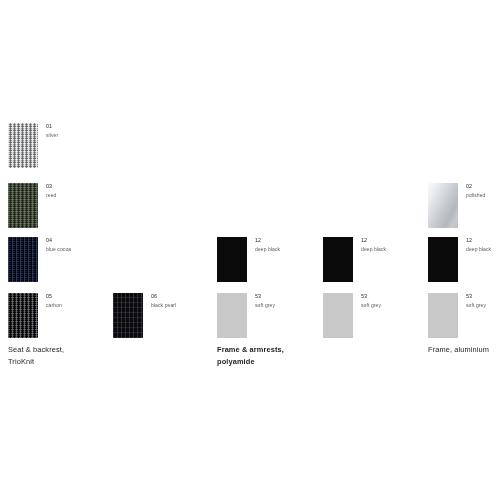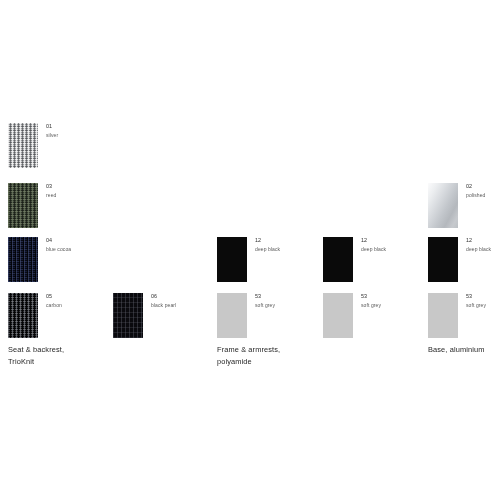--- a/index.html
+++ b/index.html
@@ -223,21 +223,21 @@
   </div>
 
   <div class="entry" style="left:217px; top:293px;">
     <div class="swatch tex-soft-grey"></div>
     <div class="entry-text">
       <div class="code">53</div>
       <div class="name">soft grey</div>
     </div>
   </div>
 
-  <div class="caption" style="left:217px; top:344px;">Frame &amp; armrests,
+  <div class="caption" style="left:217px; top:344px;font-weight:bold;">Frame &amp; armrests,
 polyamide</div>
 
   <div class="entry" style="left:323px; top:237px;">
     <div class="swatch tex-deep-black"></div>
     <div class="entry-text">
       <div class="code">12</div>
       <div class="name">deep black</div>
     </div>
   </div>
 
@@ -267,15 +267,15 @@
   </div>
 
   <div class="entry" style="left:428px; top:293px;">
     <div class="swatch tex-soft-grey"></div>
     <div class="entry-text">
       <div class="code">53</div>
       <div class="name">soft grey</div>
     </div>
   </div>
 
-  <div class="caption" style="left:428px; top:344px;">Base, aluminium</div>
+  <div class="caption" style="left:428px; top:344px;">Frame, aluminium</div>
 
 </div>
 
 </body></html>

